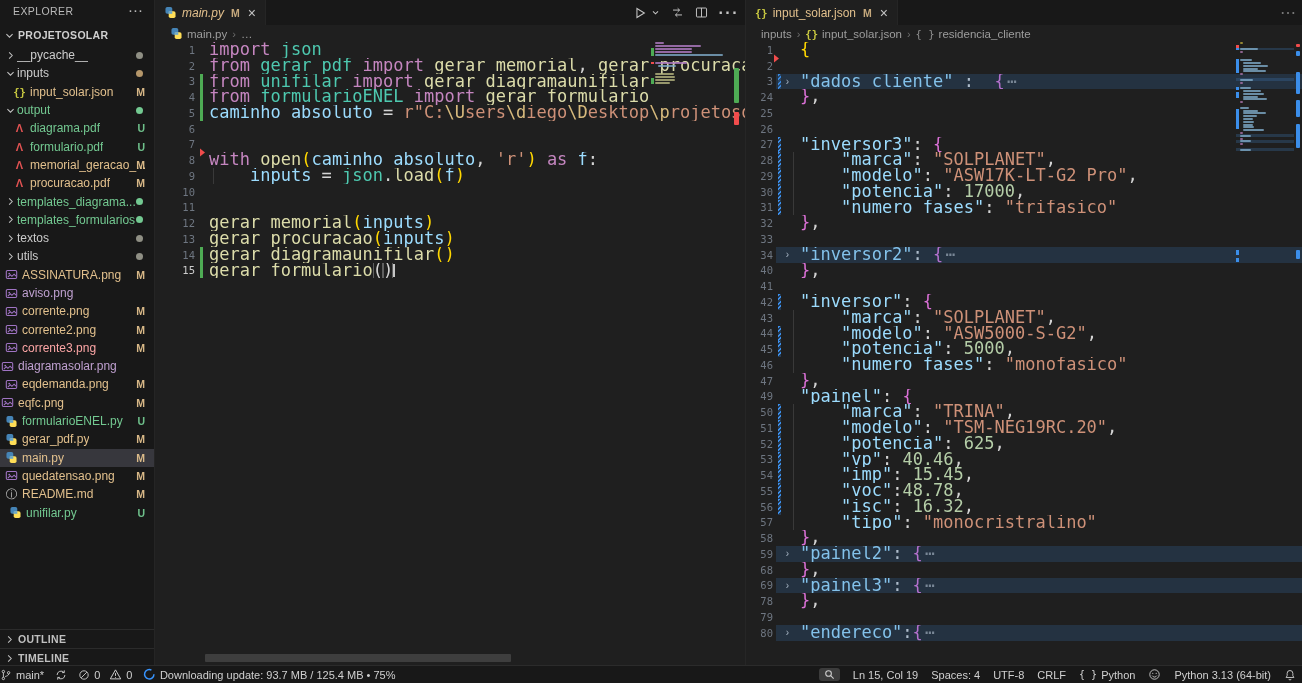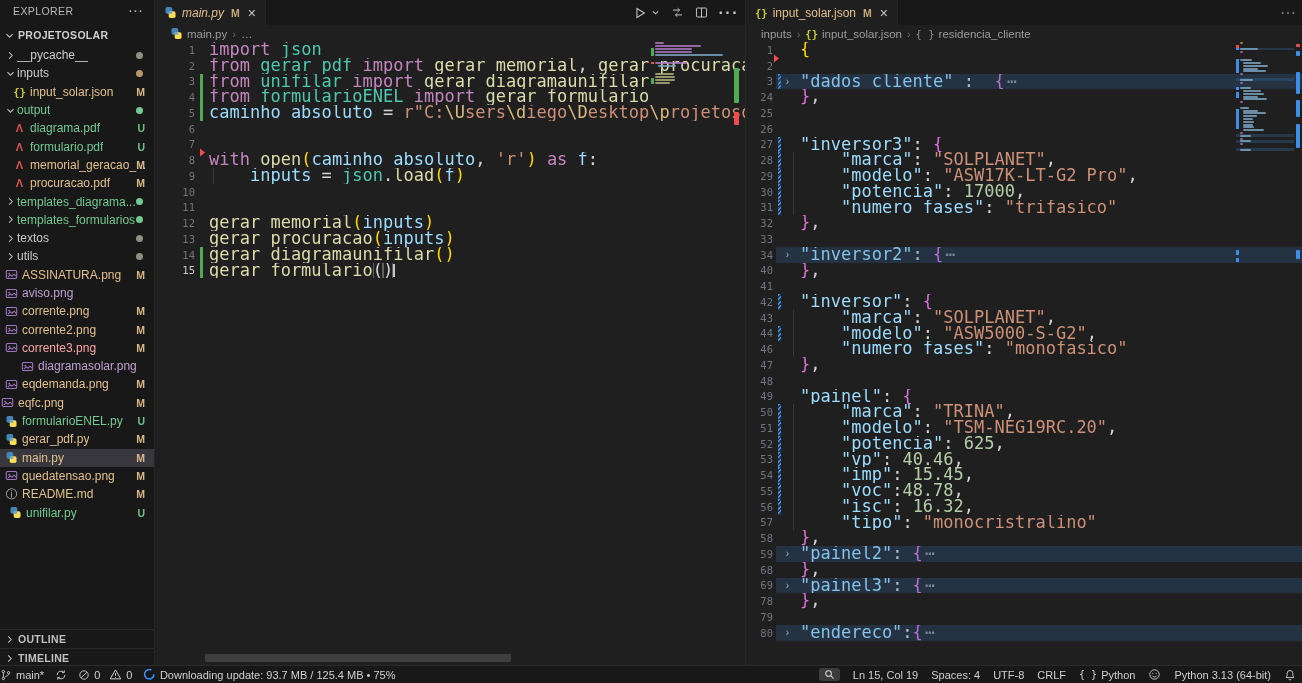--- a/index.html
+++ b/index.html
@@ -244,21 +244,21 @@
           <span class="fic">
             <svg viewBox="0 0 16 16" width="13" height="13" fill="none" stroke="#a074c4" stroke-width="1.3">
               <rect x="1.6" y="3" width="12.8" height="10" rx="1.5"></rect>
               <circle cx="5.2" cy="6.8" r="1.1" fill="#a074c4" stroke="none"></circle>
               <path d="M3.5 11.3l3-3 2 2 2.7-2.7 2.3 2.3"></path>
             </svg>
           </span>
           <span class="lbl" style="color: #fca5a5;">corrente3.png</span>
           <span class="badge" style="color: rgb(226, 192, 141);">M</span>
         </div>
-        <div class="trow" style="padding-left: 20px;">
+        <div class="trow" style="padding-left: 0;">
           <span class="fic">
             <svg viewBox="0 0 16 16" width="13" height="13" fill="none" stroke="#a074c4" stroke-width="1.3">
               <rect x="1.6" y="3" width="12.8" height="10" rx="1.5"></rect>
               <circle cx="5.2" cy="6.8" r="1.1" fill="#a074c4" stroke="none"></circle>
               <path d="M3.5 11.3l3-3 2 2 2.7-2.7 2.3 2.3"></path>
             </svg>
           </span>
           <span class="lbl" style="color: rgb(191, 160, 208);">diagramasolar.png</span>
         </div>
         <div class="trow" style="padding-left: 4px;">
@@ -680,37 +680,38 @@
               <i class="guide"></i>
             </div>
             <div class="crow">
               <span class="ln">44</span>
               <span class="gitm m"></span>
               <span class="foldc"></span>
               <pre class="txt"><span class="tk-pln">    </span><span class="tk-key">"modelo"</span><span class="tk-pln">: </span><span class="tk-str">"ASW5000-S-G2"</span><span class="tk-pln">,</span></pre>
               <i class="guide"></i>
             </div>
             <div class="crow">
+              <span class="ln">45</span>
+              <span class="gitm m"></span>
+              <span class="foldc"></span>
+              <pre class="txt"><span class="tk-pln">    </span><span class="tk-key">"potencia"</span><span class="tk-pln">: </span><span class="tk-num">5000</span><span class="tk-pln">,</span></pre>
+              <i class="guide"></i>
+            </div>
+            <div class="crow">
               <span class="ln">46</span>
               <span class="gitm"></span>
               <span class="foldc"></span>
               <pre class="txt"><span class="tk-pln">    </span><span class="tk-key">"numero_fases"</span><span class="tk-pln">: </span><span class="tk-str">"monofasico"</span></pre>
               <i class="guide"></i>
             </div>
             <div class="crow">
               <span class="ln">47</span>
               <span class="gitm"></span>
               <span class="foldc"></span>
               <pre class="txt"><span class="tk-b2">}</span><span class="tk-pln">,</span></pre>
-            </div>
-            <div class="crow">
-              <span class="ln">48</span>
-              <span class="gitm"></span>
-              <span class="foldc"></span>
-              <pre class="txt"></pre>
             </div>
             <div class="crow">
               <span class="ln">49</span>
               <span class="gitm"></span>
               <span class="foldc"></span>
               <pre class="txt"><span class="tk-key">"painel"</span><span class="tk-pln">: </span><span class="tk-b2">{</span></pre>
             </div>
             <div class="crow">
               <span class="ln">50</span>
               <span class="gitm m"></span>

